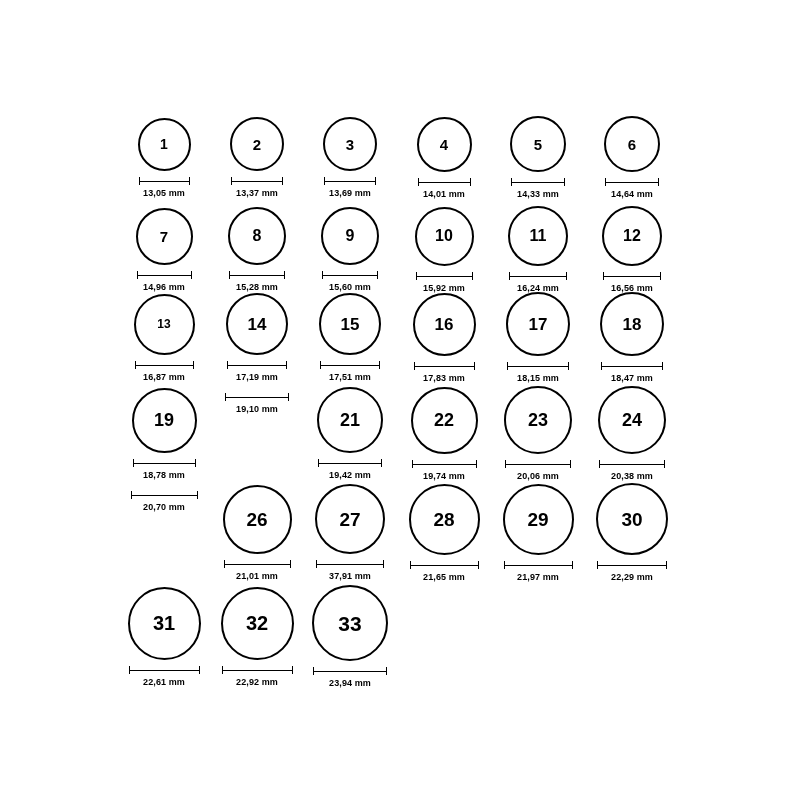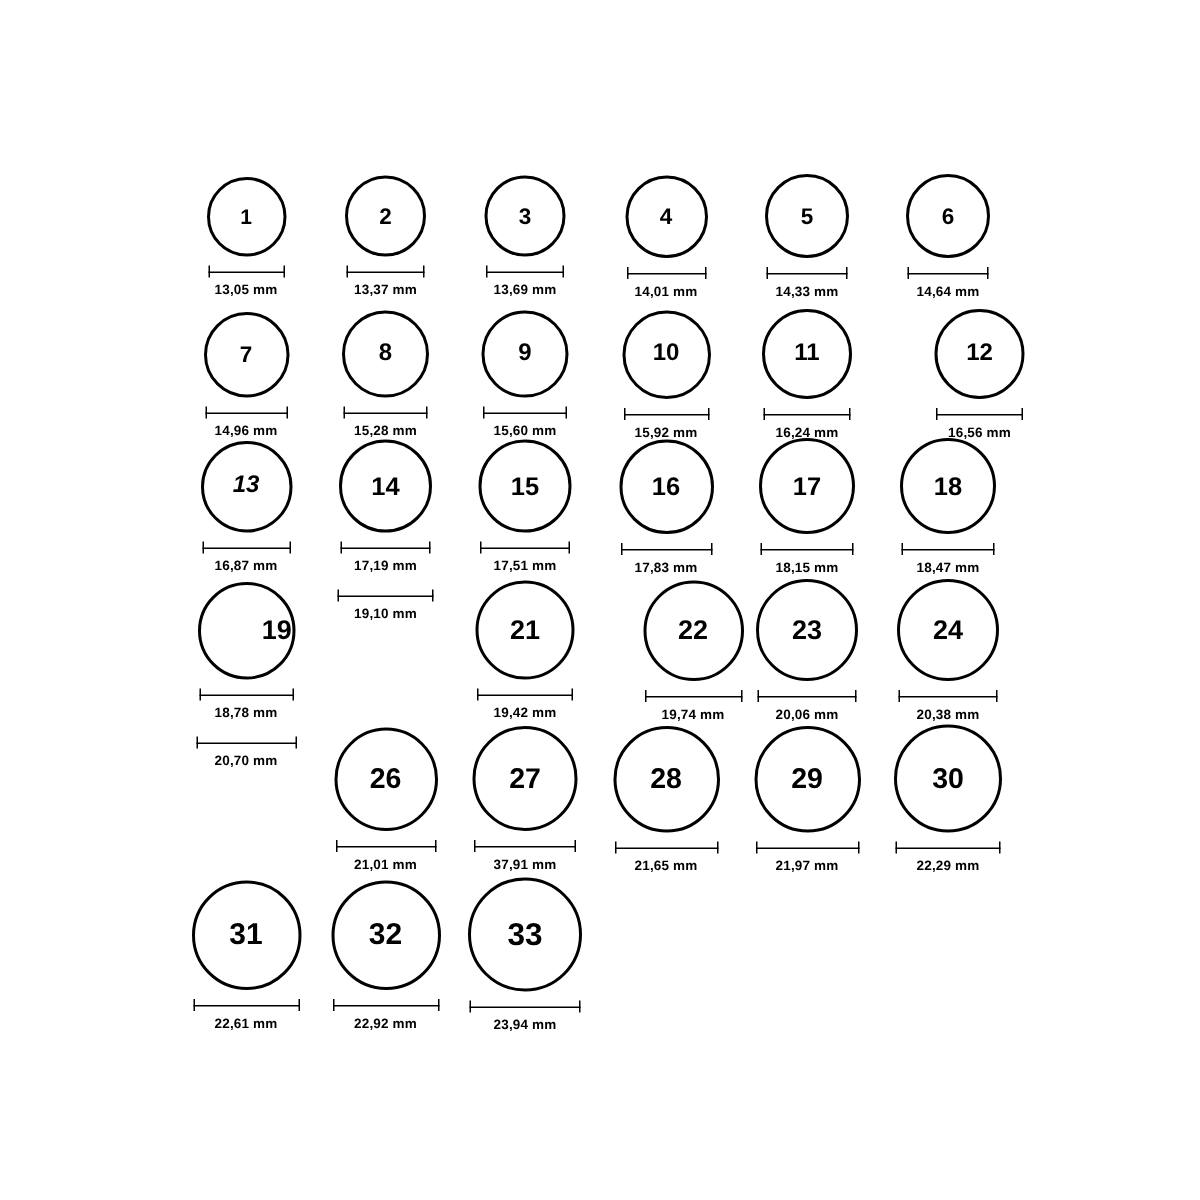--- a/index.html
+++ b/index.html
@@ -192,34 +192,34 @@
       <div class="ring-circle" style="width: 60px; height: 60px;">
         <span class="ring-number" style="font-size: 16px;">11</span>
       </div>
       <div class="measure" style="width: 58px;">
         <div class="measure-line"></div>
         <div class="measure-tick left"></div>
         <div class="measure-tick right"></div>
       </div>
       <div class="ring-label">16,24 mm</div>
     </div>
-    <div class="ring-cell" style="left: 608px; top: 206px; width: 90px;">
+    <div class="ring-cell" style="left: 587px; top: 206px; width: 90px;">
       <div class="ring-circle" style="width: 60px; height: 60px;">
         <span class="ring-number" style="font-size: 16px;">12</span>
       </div>
       <div class="measure" style="width: 58px;">
         <div class="measure-line"></div>
         <div class="measure-tick left"></div>
         <div class="measure-tick right"></div>
       </div>
       <div class="ring-label">16,56 mm</div>
     </div>
     <div class="ring-cell" style="left: 119px; top: 293.5px; width: 90px;">
       <div class="ring-circle" style="width: 61px; height: 61px;">
-        <span class="ring-number" style="font-size: 16px; font-style: italic;">13</span>
+        <span class="ring-number" style="font-size: 12px;">13</span>
       </div>
       <div class="measure" style="width: 59px;">
         <div class="measure-line"></div>
         <div class="measure-tick left"></div>
         <div class="measure-tick right"></div>
       </div>
       <div class="ring-label">16,87 mm</div>
     </div>
     <div class="ring-cell" style="left: 212px; top: 293px; width: 90px;">
       <div class="ring-circle" style="width: 62px; height: 62px;">
@@ -270,21 +270,21 @@
         <span class="ring-number" style="font-size: 17px;">18</span>
       </div>
       <div class="measure" style="width: 62px;">
         <div class="measure-line"></div>
         <div class="measure-tick left"></div>
         <div class="measure-tick right"></div>
       </div>
       <div class="ring-label">18,47 mm</div>
     </div>
     <div class="ring-cell" style="left: 119px; top: 387.5px; width: 90px;">
-      <div class="ring-circle" style="width: 65px; height: 65px; justify-content: flex-end;">
+      <div class="ring-circle" style="width: 65px; height: 65px;">
         <span class="ring-number" style="font-size: 18px;">19</span>
       </div>
       <div class="measure" style="width: 63px;">
         <div class="measure-line"></div>
         <div class="measure-tick left"></div>
         <div class="measure-tick right"></div>
       </div>
       <div class="ring-label">18,78 mm</div>
     </div>
     <div class="ring-cell" style="left: 212px; top: 387px; width: 90px;">
@@ -299,21 +299,21 @@
       <div class="ring-circle" style="width: 66px; height: 66px;">
         <span class="ring-number" style="font-size: 18px;">21</span>
       </div>
       <div class="measure" style="width: 64px;">
         <div class="measure-line"></div>
         <div class="measure-tick left"></div>
         <div class="measure-tick right"></div>
       </div>
       <div class="ring-label">19,42 mm</div>
     </div>
-    <div class="ring-cell" style="left: 417px; top: 386.5px; width: 90px;">
+    <div class="ring-cell" style="left: 399px; top: 386.5px; width: 90px;">
       <div class="ring-circle" style="width: 67px; height: 67px;">
         <span class="ring-number" style="font-size: 18px;">22</span>
       </div>
       <div class="measure" style="width: 65px;">
         <div class="measure-line"></div>
         <div class="measure-tick left"></div>
         <div class="measure-tick right"></div>
       </div>
       <div class="ring-label">19,74 mm</div>
     </div>

